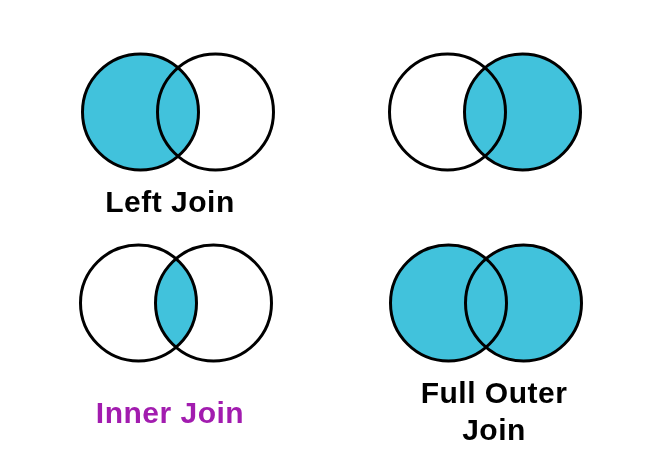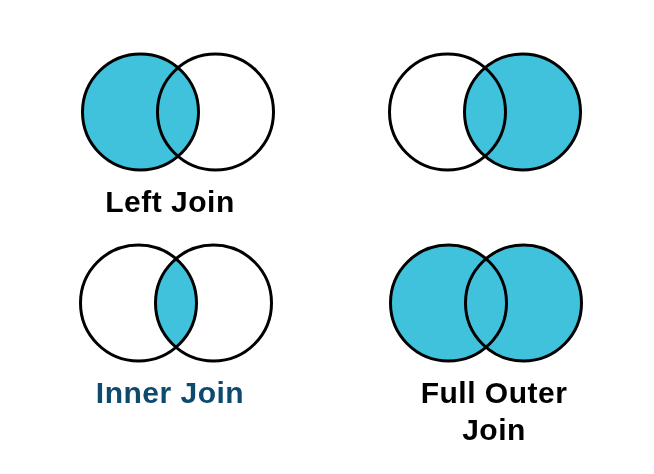--- a/index.html
+++ b/index.html
@@ -57,21 +57,21 @@
     <circle cx="137.5" cy="63" r="58" class="venn-fill" stroke="none" fill="#41c2dc"></circle>
     <circle cx="62.5" cy="63" r="58" class="venn-outline" stroke-width="3" stroke="#000000" fill="none"></circle>
     <circle cx="137.5" cy="63" r="58" class="venn-outline" stroke-width="3" stroke="#000000" fill="none"></circle>
   </svg>
 
   <svg id="venn-inner-join" class="venn-svg" width="200" height="126" viewBox="0 0 200 126">
     <path d="M 100 18.75 A 58 58 0 0 1 100 107.25 A 58 58 0 0 1 100 18.75 Z" class="venn-fill" stroke="none" fill="#41c2dc"></path>
     <circle cx="62.5" cy="63" r="58" class="venn-outline" stroke-width="3" stroke="#000000" fill="none"></circle>
     <circle cx="137.5" cy="63" r="58" class="venn-outline" stroke-width="3" stroke="#000000" fill="none"></circle>
   </svg>
-  <div id="label-inner-join" class="venn-label" style="color: #0c4a6e;">Inner Join</div>
+  <div id="label-inner-join" class="venn-label" style="color: #a21caf; margin-top: 20px;">Inner Join</div>
 
   <svg id="venn-full-outer" class="venn-svg" width="200" height="126" viewBox="0 0 200 126">
     <circle cx="62.5" cy="63" r="58" class="venn-fill" stroke="none" fill="#41c2dc"></circle>
     <circle cx="137.5" cy="63" r="58" class="venn-fill" stroke="none" fill="#41c2dc"></circle>
     <circle cx="62.5" cy="63" r="58" class="venn-outline" stroke-width="3" stroke="#000000" fill="none"></circle>
     <circle cx="137.5" cy="63" r="58" class="venn-outline" stroke-width="3" stroke="#000000" fill="none"></circle>
   </svg>
   <div id="label-full-outer" class="venn-label" style="color: rgb(0, 0, 0);">Full Outer
 Join</div>
 

